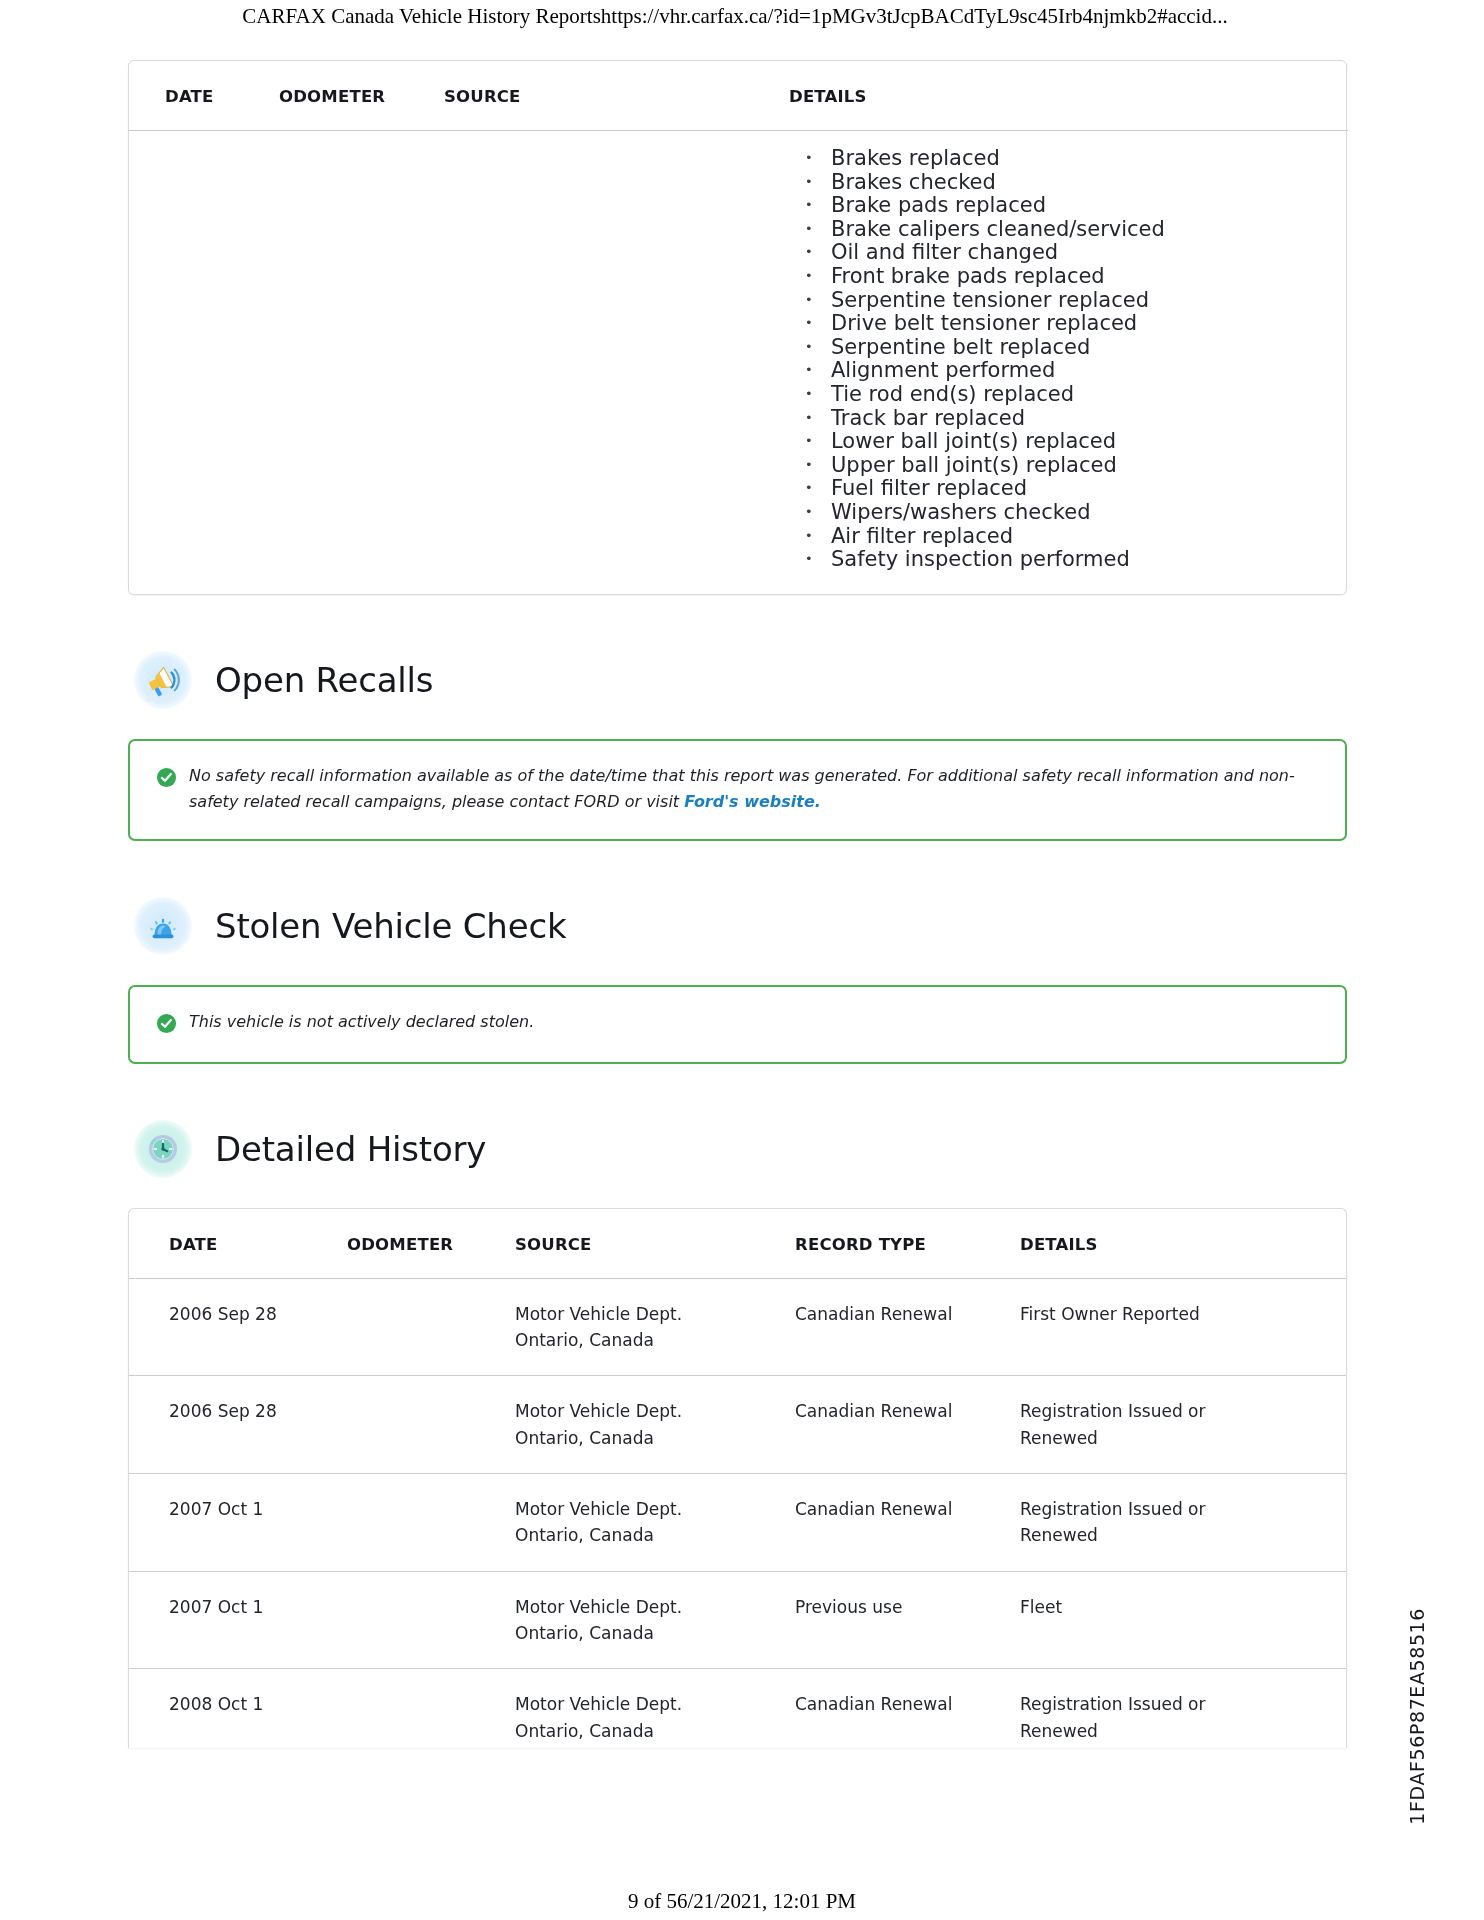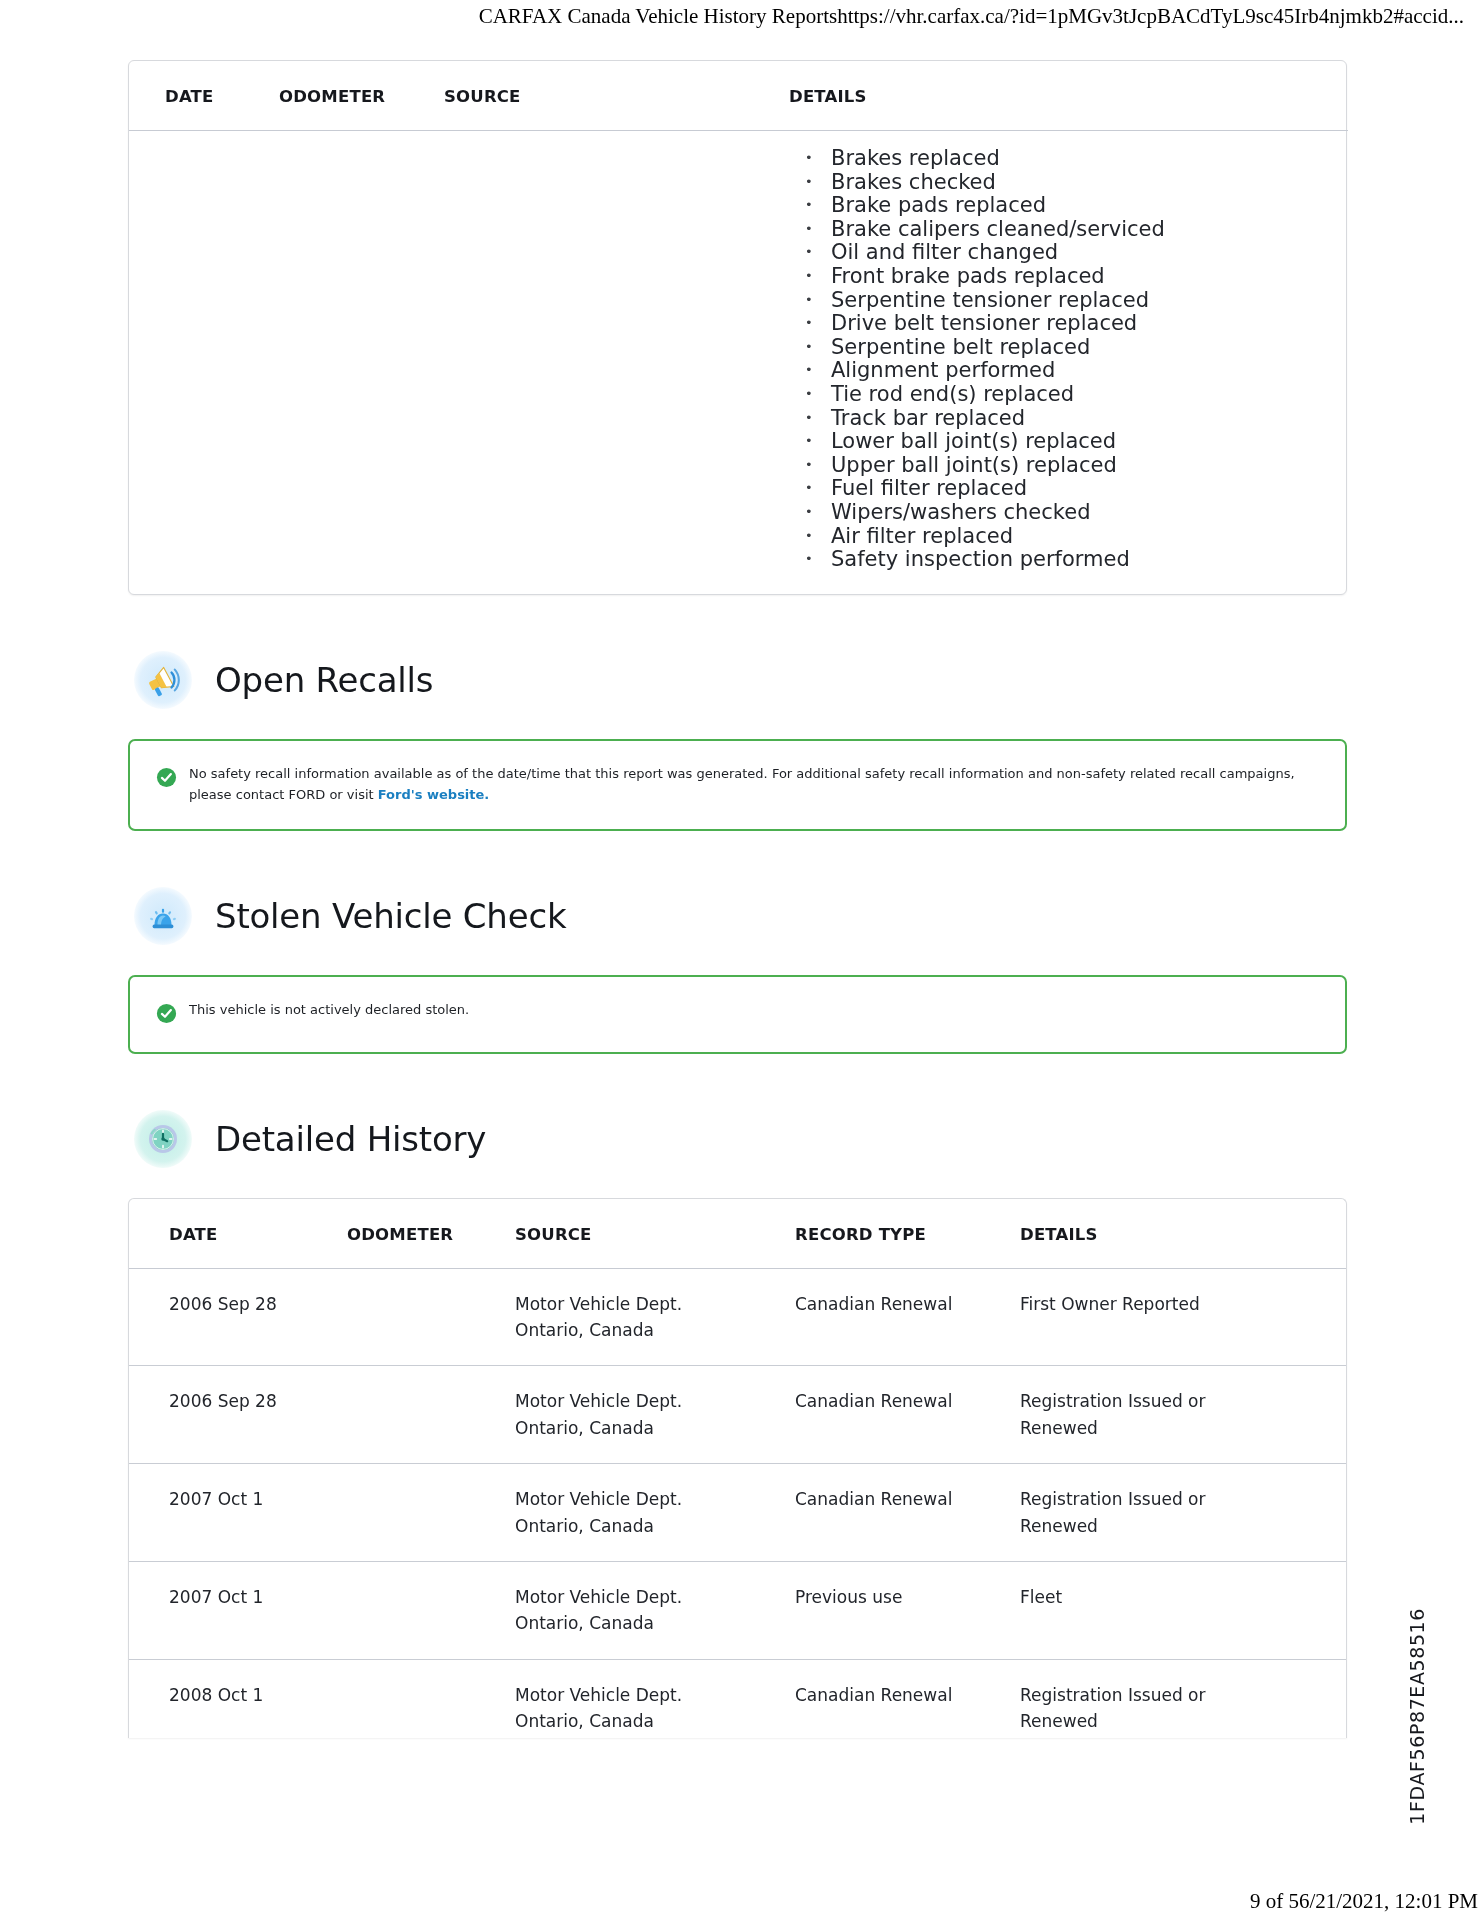--- a/index.html
+++ b/index.html
@@ -19,21 +19,21 @@
 
   
   .print-chrome {
     position: absolute;
     left: 0;
     width: 100%;
     font-family: "Liberation Serif", serif;
     font-size: 21px;
     color: #000;
     display: flex;
-    justify-content: flex-end;
+    justify-content: center;
     padding: 0 6px;
     white-space: nowrap;
   }
   .print-header { top: 4px; }
   .print-footer { bottom: 6px; }
   .print-header .ph-left { }
   .print-header .ph-right { padding-right: 14px; }
 
   
   .page {
@@ -151,24 +151,25 @@
     border-radius: 7px;
     width: 1219px;
     margin-left: -4px;
     padding: 22px 26px 24px 26px;
     display: flex;
     align-items: flex-start;
     gap: 12px;
   }
   .notice p {
     margin: 0;
-    font-size: 13px;
+    font-size: 16px;
     line-height: 1.62;
     color: #1d2025;
     max-width: 1130px;
+    font-style: italic;
   }
   .notice .check {
     flex: 0 0 21px;
     margin-top: 4px;
   }
   a.ford-link {
     color: #1a7fc1;
     font-weight: 700;
     text-decoration: none;
   }

